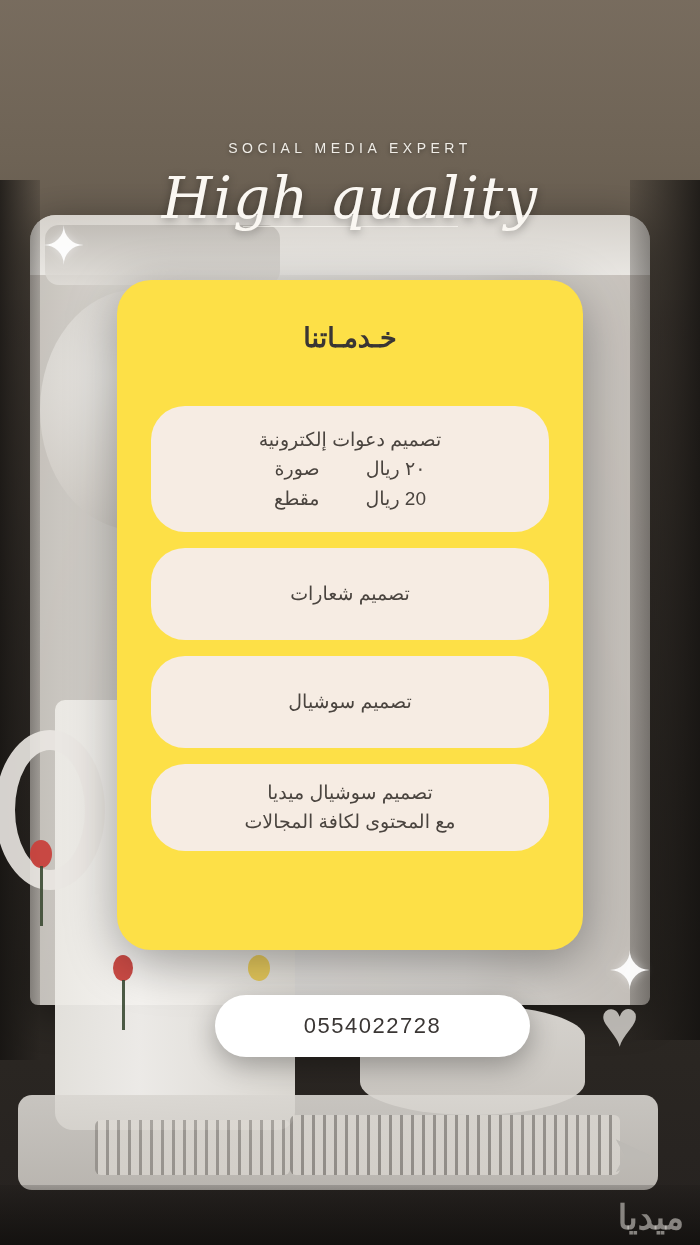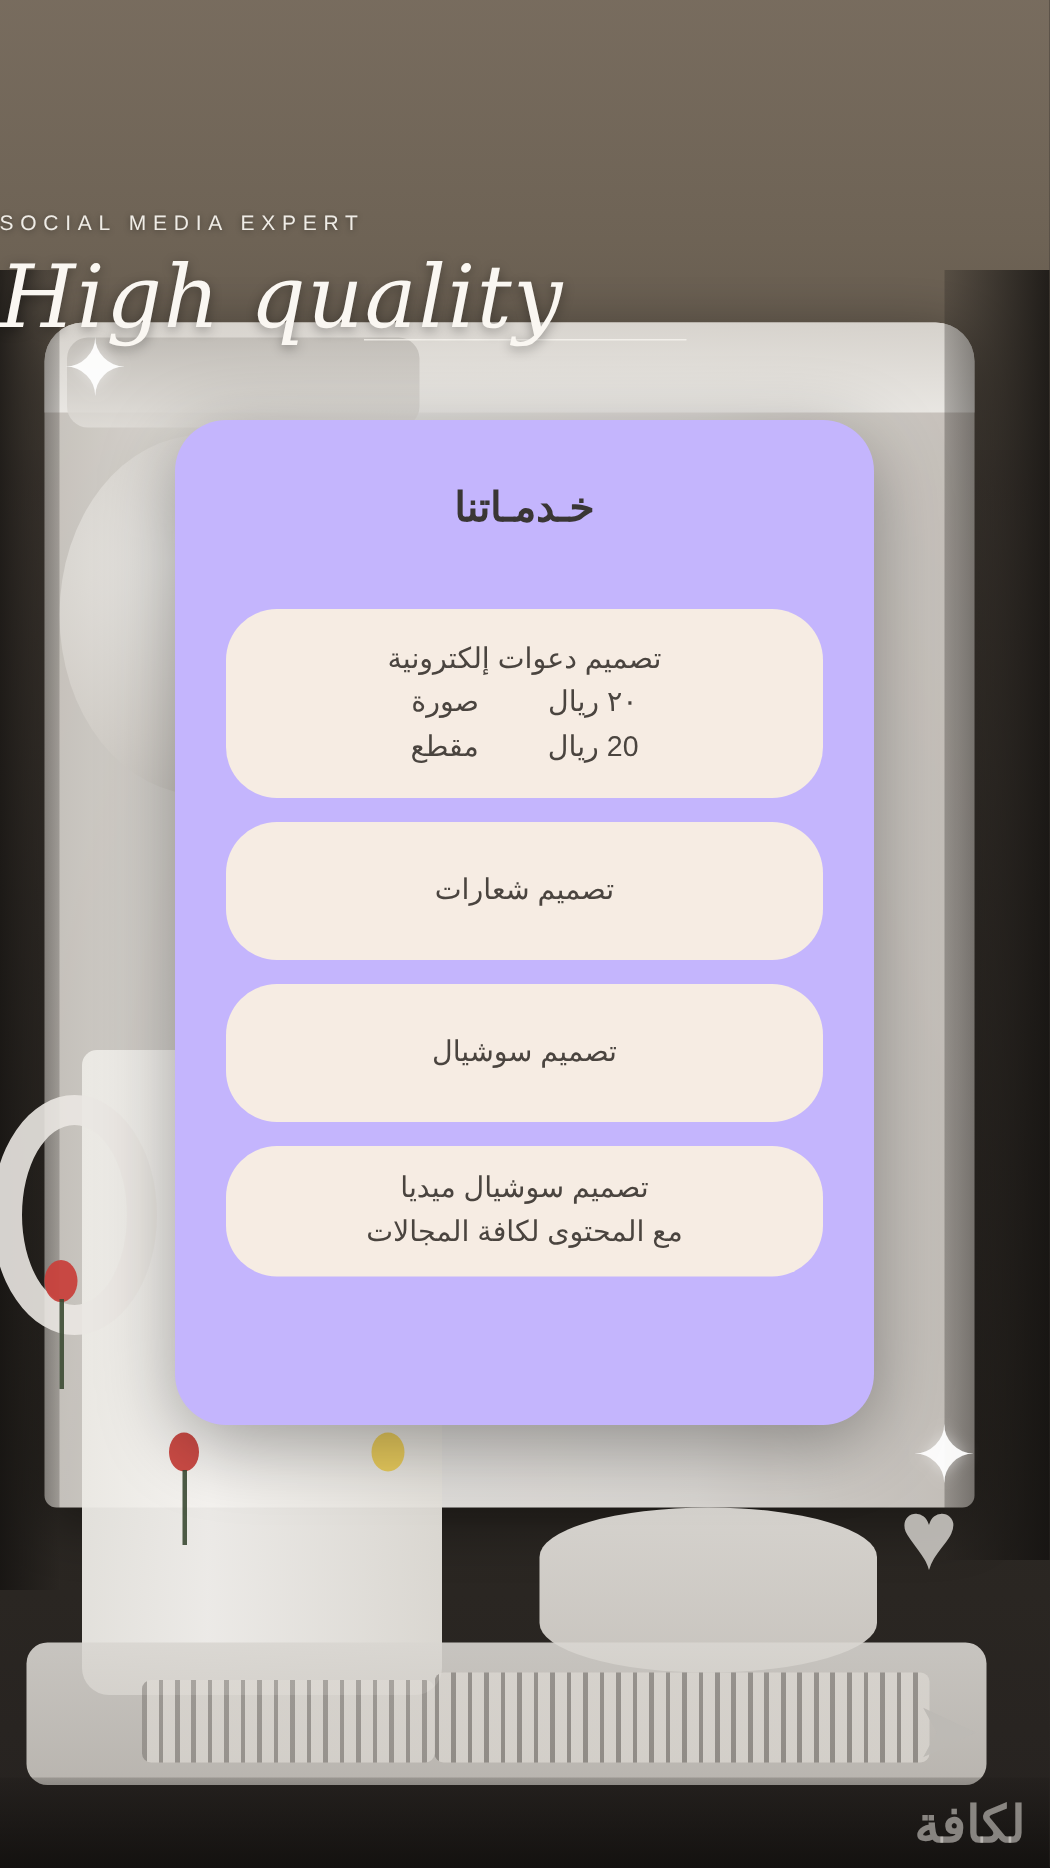--- a/index.html
+++ b/index.html
@@ -140,21 +140,21 @@
   .floor-dark {
     position: absolute;
     left: 0; bottom: 0; width: 100%; height: 60px;
     background: linear-gradient(to bottom, rgba(25,22,20,0.2), rgba(18,16,14,0.9));
   }
 
   
   .header {
     position: absolute;
     left: 0; top: 140px; width: 100%;
-    text-align: left;
+    text-align: center;
     color: #f3efe9;
     pointer-events: none;
   }
   .header-kicker {
     font-size: 14px;
     letter-spacing: 4.5px;
     font-weight: 400;
     color: #efece6;
     text-shadow: 0 1px 4px rgba(0,0,0,0.4);
   }
@@ -201,21 +201,21 @@
     opacity: 0.95;
     line-height: 1;
   }
 
   
   .card {
     position: absolute;
     left: 117px; top: 280px;
     width: 466px;
     height: 670px;
-    background: #c4b5fd;
+    background: #fde047;
     border-radius: 34px;
     box-shadow: 0 12px 50px rgba(0,0,0,0.35);
     padding: 0;
   }
   .card-title {
     text-align: center;
     font-size: 27px;
     font-weight: 700;
     color: #3a3634;
     letter-spacing: 3px;
@@ -345,16 +345,19 @@
 
 
       <div class="service">
         <span class="service-line">تصميم سوشيال ميديا</span>
         <span class="service-line">مع المحتوى لكافة المجالات</span>
       </div>
 
     </div>
   </div>
 
-
-  <div class="watermark">لكافة</div>
+  <div class="phone-pill">
+    <span>0554022728</span>
+  </div>
+
+  <div class="watermark">ميديا</div>
 
 </div>
 
 </body></html>

